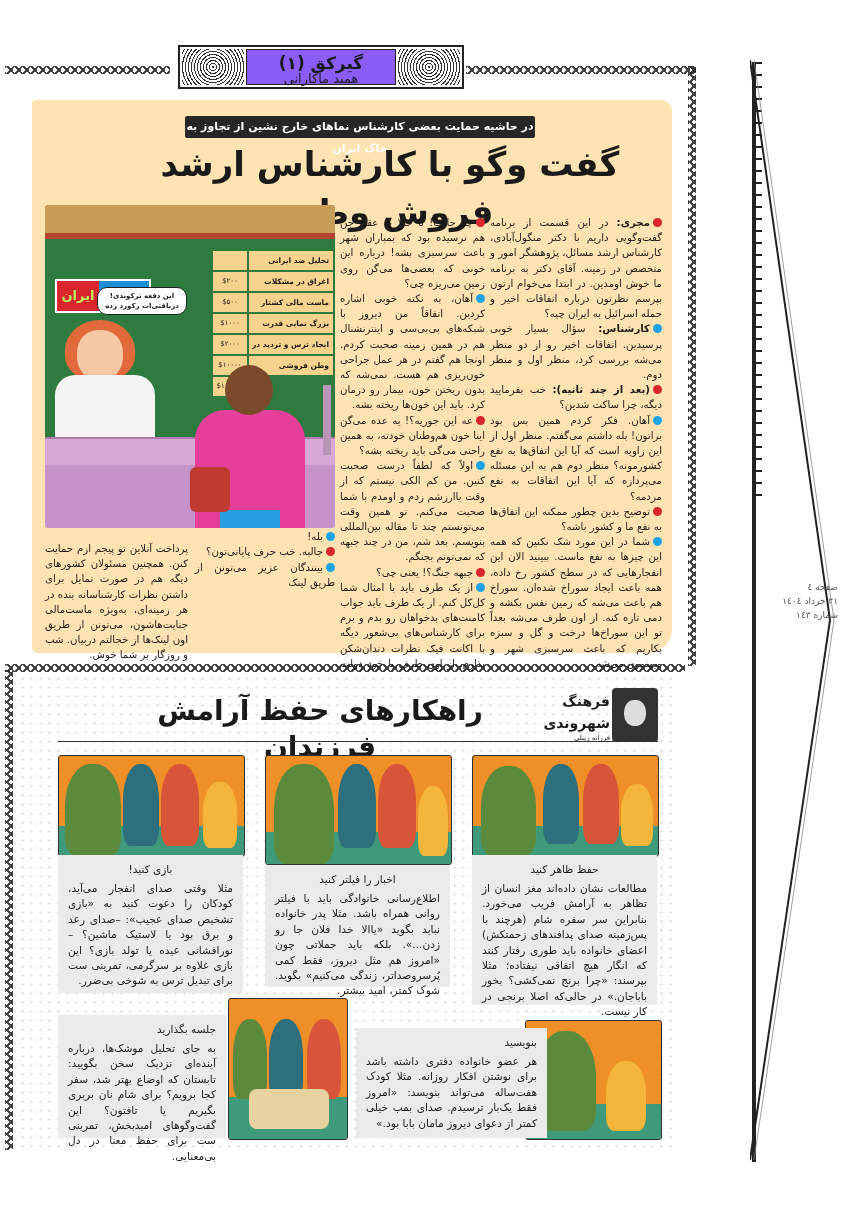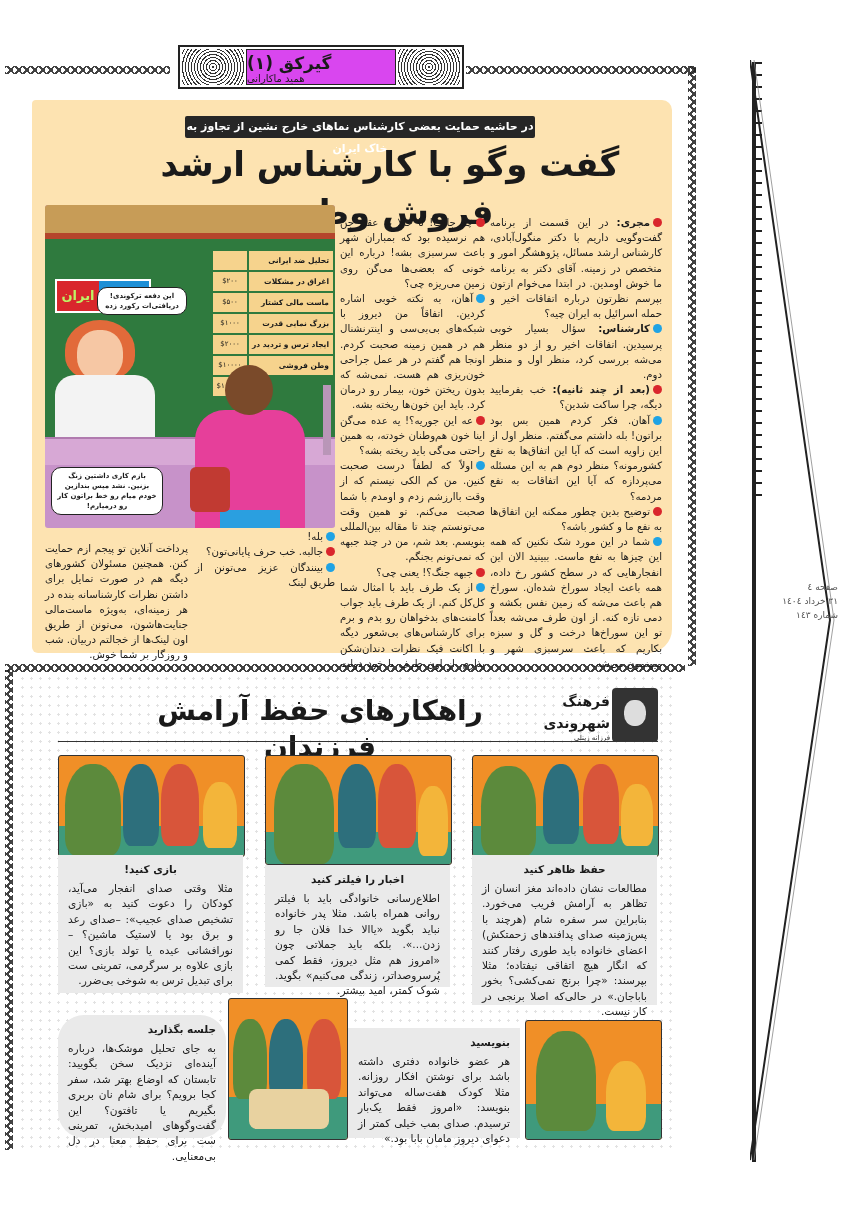--- a/index.html
+++ b/index.html
@@ -8,23 +8,23 @@
   
   .zig-h{position:absolute;height:8px;background:repeating-linear-gradient(135deg,#222 0 2px,transparent 2px 6px),repeating-linear-gradient(45deg,#222 0 2px,transparent 2px 6px);background-size:8px 8px;opacity:.85;}
   .zig-v{position:absolute;width:8px;background:repeating-linear-gradient(135deg,#222 0 2px,transparent 2px 6px),repeating-linear-gradient(45deg,#222 0 2px,transparent 2px 6px);background-size:8px 8px;opacity:.85;}
   .spine{position:absolute;left:752px;top:62px;width:4px;height:1100px;background:#222;}
   .spine-ticks{position:absolute;left:756px;top:62px;width:6px;height:440px;background:repeating-linear-gradient(180deg,#222 0 2px,transparent 2px 12px);}
   .cream{background:#fde3b1;}
   
   .banner{position:absolute;left:178px;top:45px;width:286px;height:44px;background:#fff;border:2px solid #222;box-sizing:border-box;}
   .banner .orn{position:absolute;top:2px;width:62px;height:36px;background:repeating-radial-gradient(circle at 50% 50%,#333 0 1px,#fff 1px 3px);}
   .banner .orn.l{left:2px;} .banner .orn.r{right:2px;}
-  .banner .center{position:absolute;left:66px;right:66px;top:2px;bottom:2px;background:#d946ef;border:1px solid #222;text-align:left;}
+  .banner .center{position:absolute;left:66px;right:66px;top:2px;bottom:2px;background:#8b5cf6;border:1px solid #222;text-align:center;}
   .banner .ttl{font-family:"DejaVu Sans",sans-serif;font-weight:bold;font-size:17px;line-height:22px;margin-top:2px;direction:rtl;}
-  .banner .author{font-size:10px;line-height:9px;direction:rtl;}
+  .banner .author{font-size:13px;line-height:9px;direction:rtl;}
   
   .kicker{position:absolute;left:185px;top:116px;width:350px;height:22px;background:#262626;color:#fff;font-size:11px;font-weight:bold;line-height:22px;text-align:center;direction:rtl;border-radius:2px;}
   .headline{position:absolute;left:110px;top:140px;width:560px;height:48px;font-size:34px;font-weight:bold;line-height:48px;text-align:center;direction:rtl;letter-spacing:-1px;}
   
   .col{position:absolute;direction:rtl;text-align:justify;font-size:10.2px;line-height:15.2px;color:#1b1b1b;}
   .col p{margin:0;}
   .dot{display:inline-block;width:9px;height:9px;border-radius:50%;margin-left:3px;vertical-align:-1px;}
   .dot.red{background:#d9262c;} .dot.blue{background:#1fa3e4;}
   .col b{font-weight:bold;}
   
@@ -59,21 +59,21 @@
   .s2brand{position:absolute;left:500px;top:690px;width:110px;text-align:right;direction:rtl;}
   .s2brand .b1{font-size:14px;font-weight:bold;line-height:22px;}
   .s2brand .b2{font-size:7px;line-height:9px;}
   .avatar{position:absolute;left:612px;top:688px;width:46px;height:54px;background:#333;border-radius:4px;overflow:hidden;}
   .avatar .face{position:absolute;left:12px;top:12px;width:22px;height:26px;background:#ddd;border-radius:45%;}
   .rule{position:absolute;left:58px;top:741px;width:600px;height:1px;background:#333;}
   .panel{position:absolute;background:#f08f27;border:1.5px solid #333;border-radius:3px;overflow:hidden;}
   .panel .floor{position:absolute;left:0;bottom:0;width:100%;height:30%;background:#3f9a7c;}
   .fig{position:absolute;border-radius:45% 45% 20% 20%;}
   .card{position:absolute;background:#eaeaea;direction:rtl;text-align:justify;font-size:10.6px;line-height:15.4px;padding:6px 10px 8px 10px;box-sizing:border-box;}
-  .card .h{font-weight:bold;text-align:center;font-size:10.5px;line-height:16px;margin-bottom:4px;}
+  .card .h{font-weight:normal;text-align:center;font-size:10.5px;line-height:16px;margin-bottom:4px;}
   .card p{margin:0;}
 </style>
 </head>
 <body>
 
 <div class="zig-h" style="left:5px;top:66px;width:165px;"></div>
 <div class="zig-h" style="left:466px;top:66px;width:230px;"></div>
 <div class="zig-v" style="left:688px;top:66px;height:600px;"></div>
 <div class="spine"></div>
 <div class="spine-ticks"></div>
@@ -162,21 +162,20 @@
   </div>
   <div class="woman-hair"></div>
   <div class="woman-face"></div>
   <div class="woman-body"></div>
   <div class="bubble" style="left:52px;top:82px;width:78px;">این دفعه ترکوندی! دریافتی‌ات رکورد زده</div>
   <div class="counter"></div>
   <div class="man-body"></div>
   <div class="man-head"></div>
   <div class="man-legs"></div>
   <div class="bag"></div>
-  <div class="bubble" style="left:6px;top:262px;width:100px;">بازم کاری داشتین زنگ بزنین. نشد میس بندازین خودم میام رو خط براتون کار رو درمیارم!</div>
   <div class="credit"></div>
 </div>
 
 <svg class="chev" width="100" height="1120" style="left:750px;top:60px;">
   <polyline points="0,0 80,560 0,1100" fill="none" stroke="#222" stroke-width="2"></polyline>
   <polyline points="4,0 84,560 4,1100" fill="none" stroke="#888" stroke-width="0.8"></polyline>
 </svg>
 <div class="dateline">
   <div>صفحه ٤</div>
   <div>۳۱ خرداد ۱٤۰٤</div>
@@ -236,20 +235,20 @@
   <p>مطالعات نشان داده‌اند مغز انسان از تظاهر به آرامش فریب می‌خورد. بنابراین سر سفره شام (هرچند با پس‌زمینه صدای پدافندهای زحمتکش) اعضای خانواده باید طوری رفتار کنند که انگار هیچ اتفاقی نیفتاده؛ مثلا بپرسند: «چرا برنج نمی‌کشی؟ بخور باباجان.» در حالی‌که اصلا برنجی در کار نیست.</p>
 </div>
 <div class="card" style="left:265px;top:865px;width:185px;height:122px;">
   <div class="h">اخبار را فیلتر کنید</div>
   <p>اطلاع‌رسانی خانوادگی باید با فیلتر روانی همراه باشد. مثلا پدر خانواده نباید بگوید «یاالا خدا فلان جا رو زدن...». بلکه باید جملاتی چون «امروز هم مثل دیروز، فقط کمی پُرسروصداتر، زندگی می‌کنیم» بگوید. شوک کمتر، امید بیشتر.</p>
 </div>
 <div class="card" style="left:58px;top:855px;width:185px;height:138px;">
   <div class="h">بازی کنید!</div>
   <p>مثلا وقتی صدای انفجار می‌آید، کودکان را دعوت کنید به «بازی تشخیص صدای عجیب»: –صدای رعد و برق بود یا لاستیک ماشین؟ –نورافشانی عیده یا تولد بازی؟ این بازی علاوه بر سرگرمی، تمرینی ست برای تبدیل ترس به شوخی بی‌ضرر.</p>
 </div>
-<div class="card" style="left:348px;top:1028px;width:172px;height:110px;">
+<div class="card" style="left:356px;top:1028px;width:191px;height:110px;">
   <div class="h" style="text-align:right;">بنویسید</div>
   <p>هر عضو خانواده دفتری داشته باشد برای نوشتن افکار روزانه. مثلا کودک هفت‌ساله می‌تواند بنویسد: «امروز فقط یک‌بار ترسیدم. صدای بمب خیلی کمتر از دعوای دیروز مامان بابا بود.»</p>
 </div>
-<div class="card" style="left:58px;top:1015px;width:168px;height:123px;border-radius:26px;">
+<div class="card" style="left:58px;top:1015px;width:168px;height:123px;">
   <div class="h" style="text-align:right;">جلسه بگذارید</div>
   <p>به جای تحلیل موشک‌ها، درباره آینده‌ای نزدیک سخن بگویید: تابستان که اوضاع بهتر شد، سفر کجا برویم؟ برای شام نان بربری بگیریم یا تافتون؟ این گفت‌وگوهای امیدبخش، تمرینی ست برای حفظ معنا در دل بی‌معنایی.</p>
 </div>
 
 </body></html>

